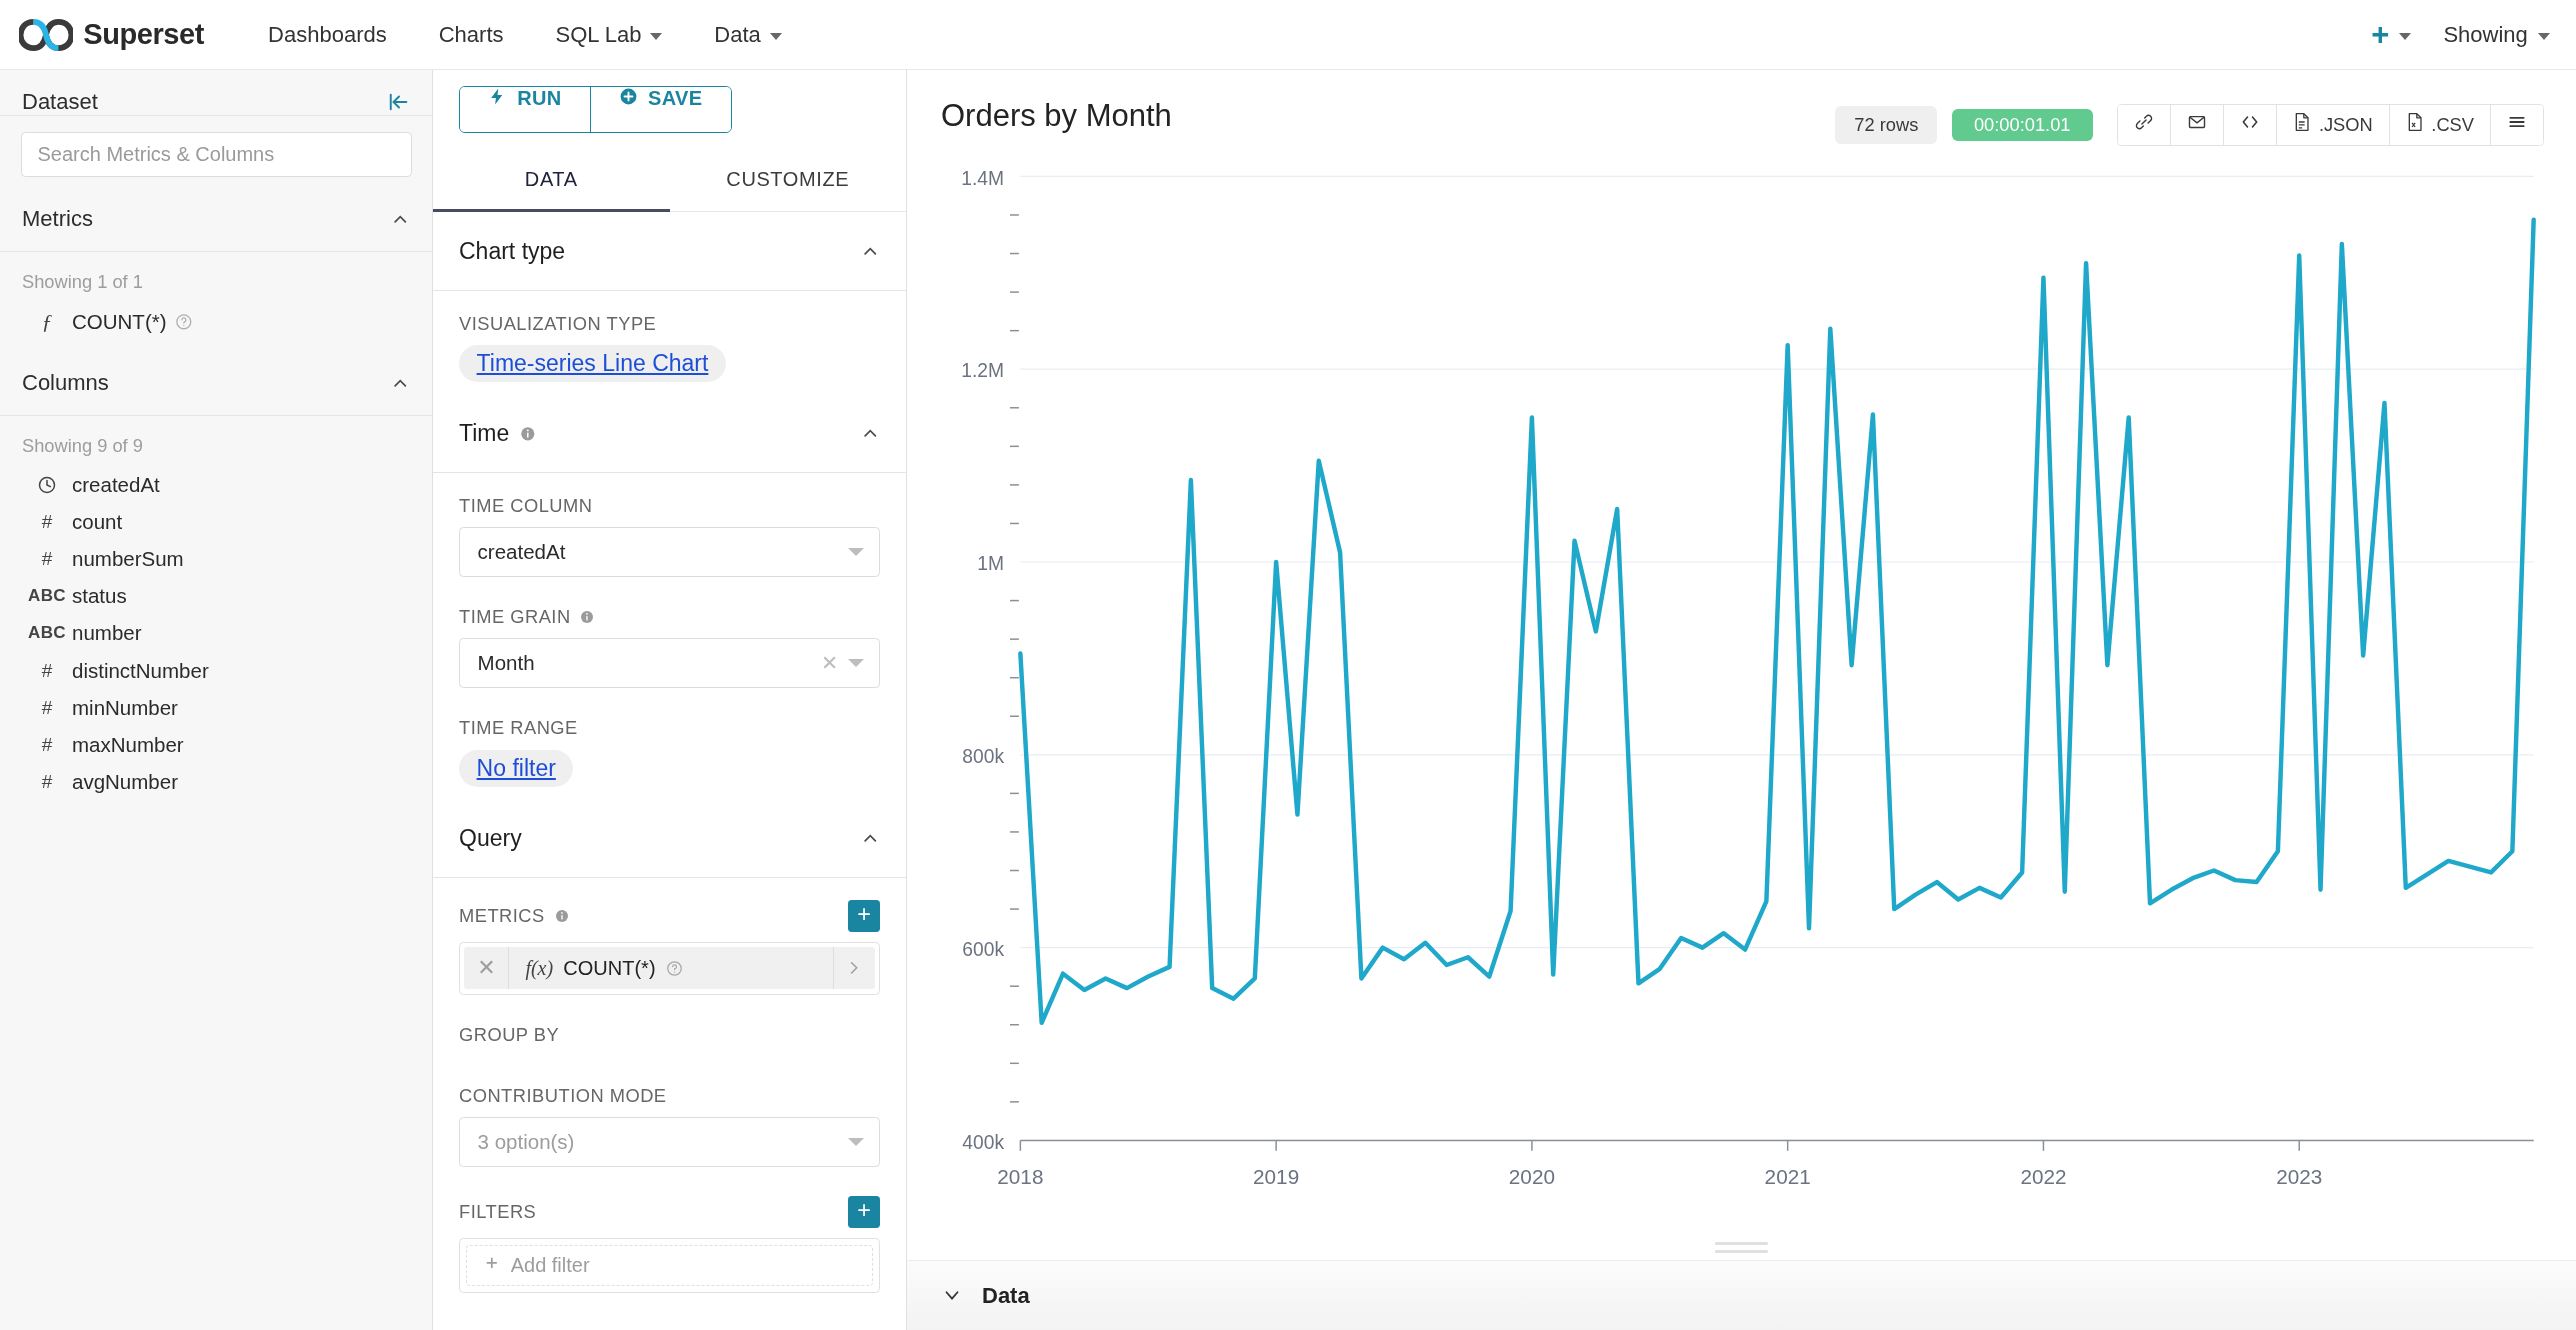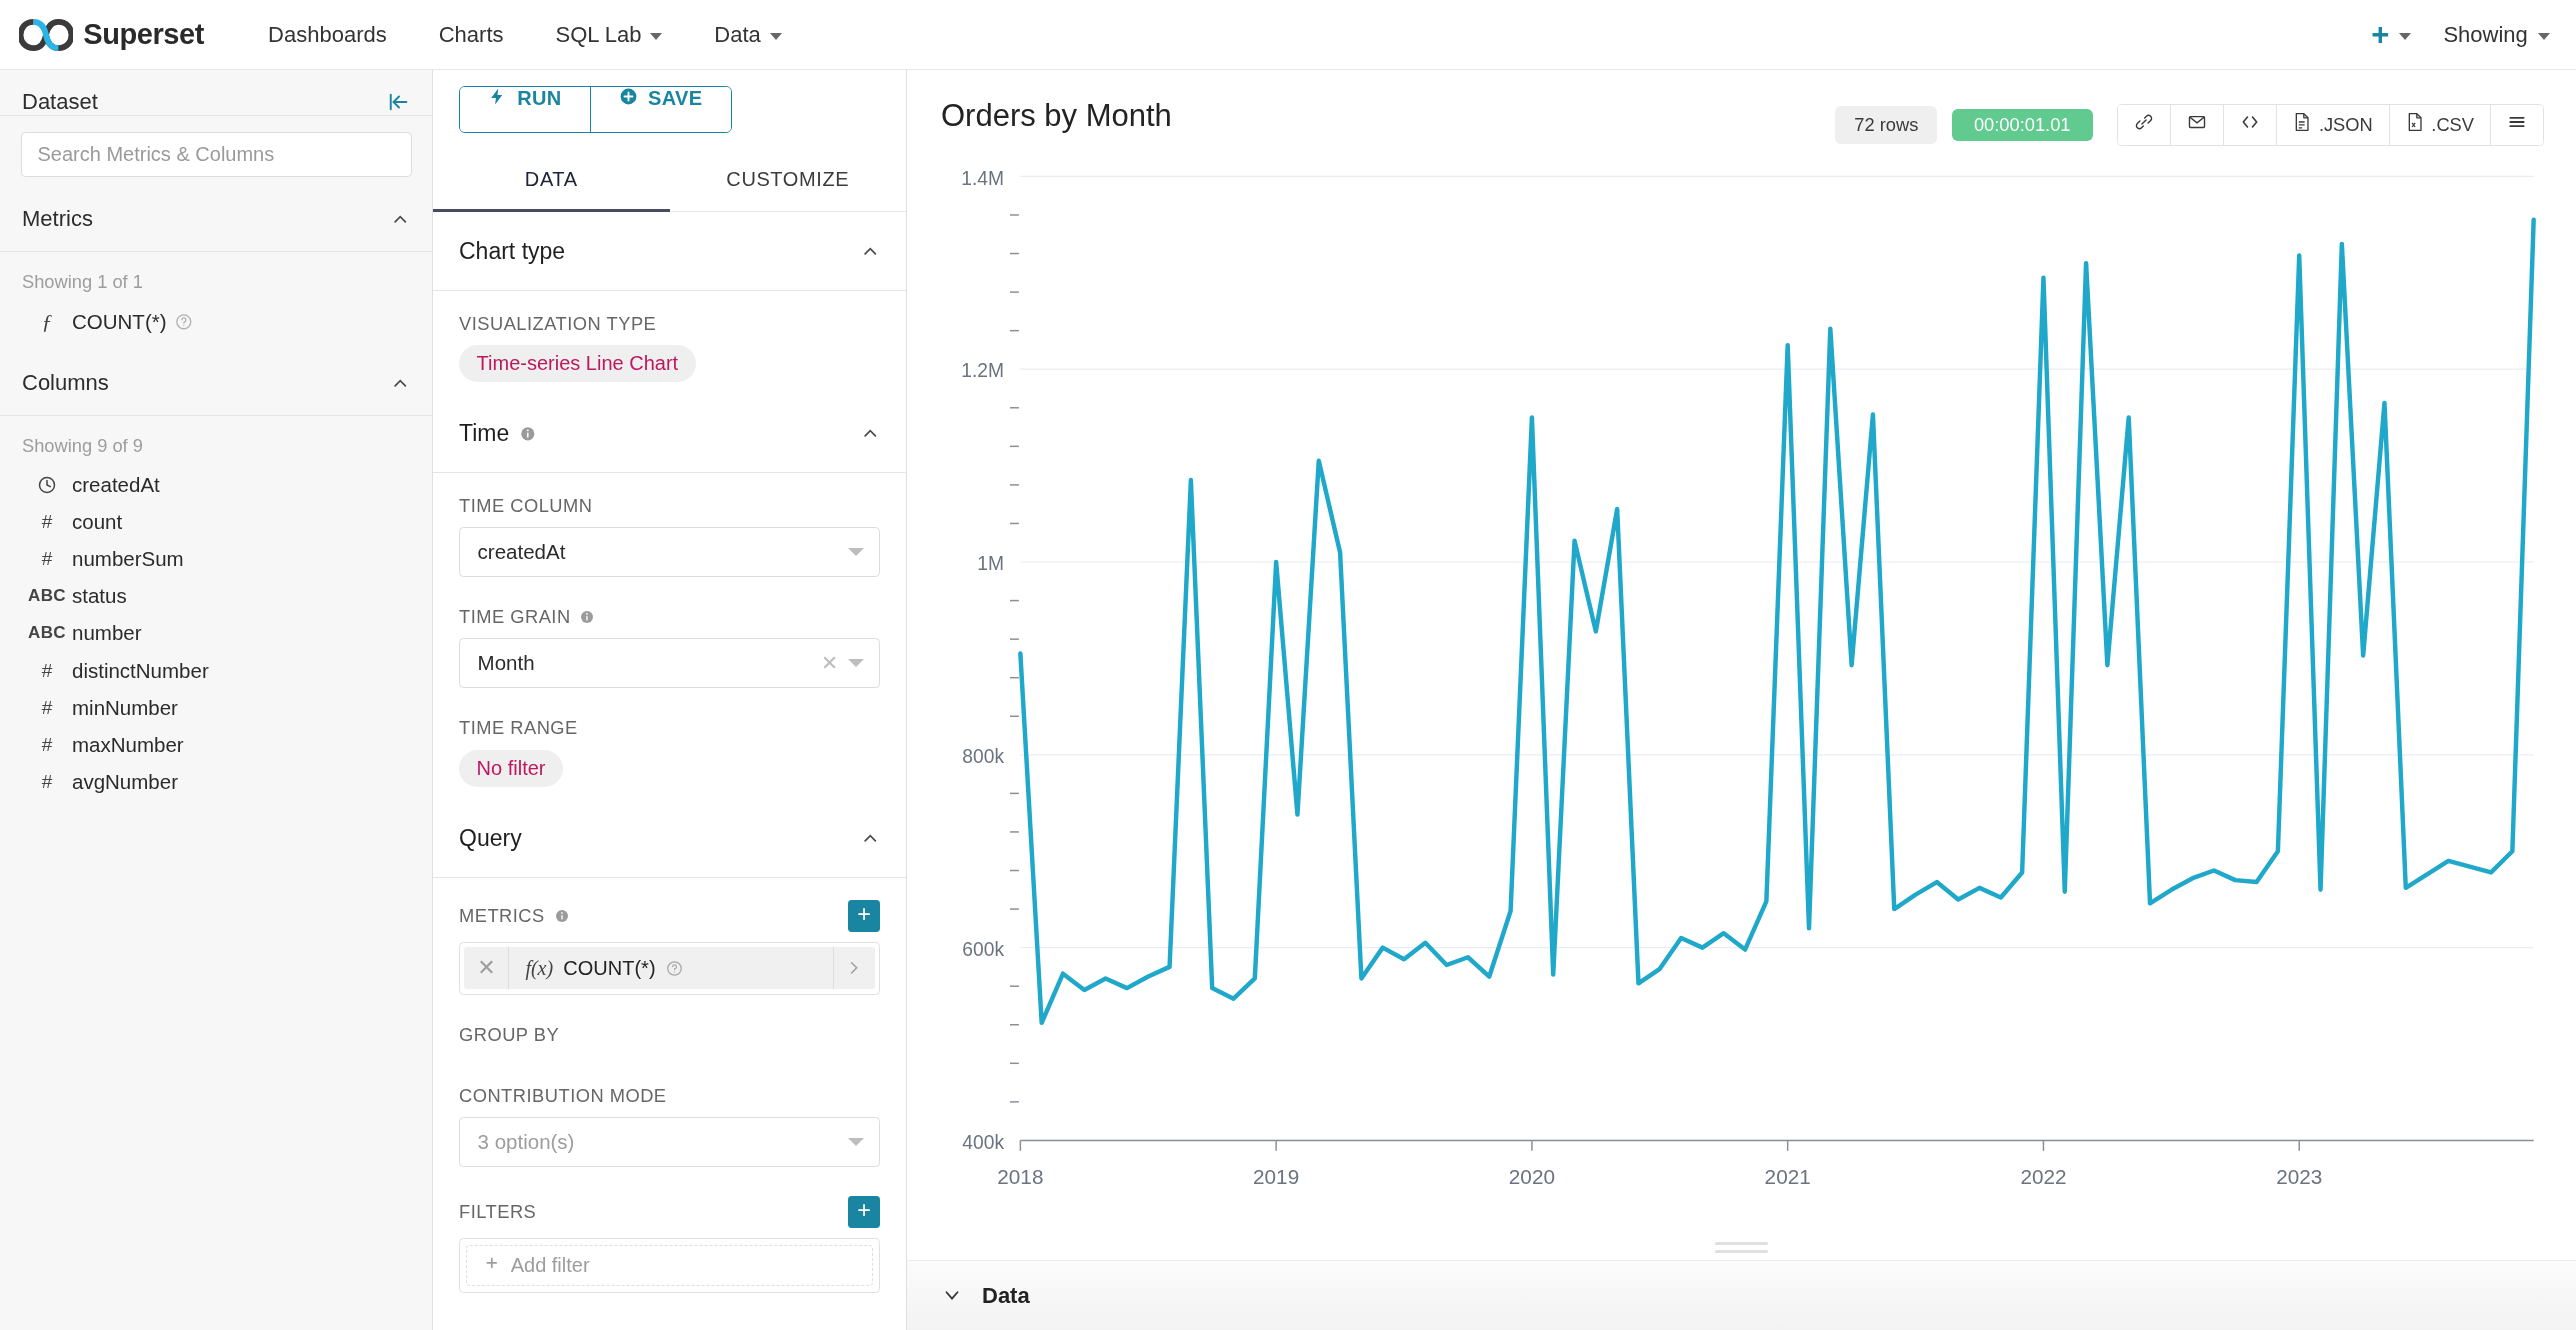--- a/index.html
+++ b/index.html
@@ -117,21 +117,21 @@
   .panel-sec-head .ttl { font-size: 23px; color: #1f1f1f; display: flex; align-items: center; gap: 10.2px; }
   .panel-sec-body { padding: 0 26px; }
   .ctl-label {
     font-size: 18.3px; color: #666; letter-spacing: 0.5px;
     margin-bottom: 10.2px; display: flex; align-items: center; gap: 8.8px;
   }
   .info-ico { display: inline-flex; }
   .pill-flat {
     display: inline-flex; align-items: center; background: #efefef;
     border-radius: 22px; padding: 0 17.6px; height: 37px;
-    font-size: 20px; color: #be185d; cursor: pointer;
+    font-size: 23px; color: #1d4ed8; cursor: pointer; text-decoration: underline;
   }
   .select-box {
     height: 50px; border: 0.7px solid #dcdcdc; border-radius: 4.4px;
     display: flex; align-items: center; padding: 0 14.6px 0 17.6px;
     font-size: 20.5px; color: #2b2b2b; background: #fff; cursor: pointer;
   }
   .select-box.muted { color: #9d9d9d; }
   .select-box .sv { flex: 1 1 auto; }
   .sel-clear { color: #bdbdbd; font-size: 20.5px; padding: 0 10.2px; cursor: pointer; }
   .sel-caret {

